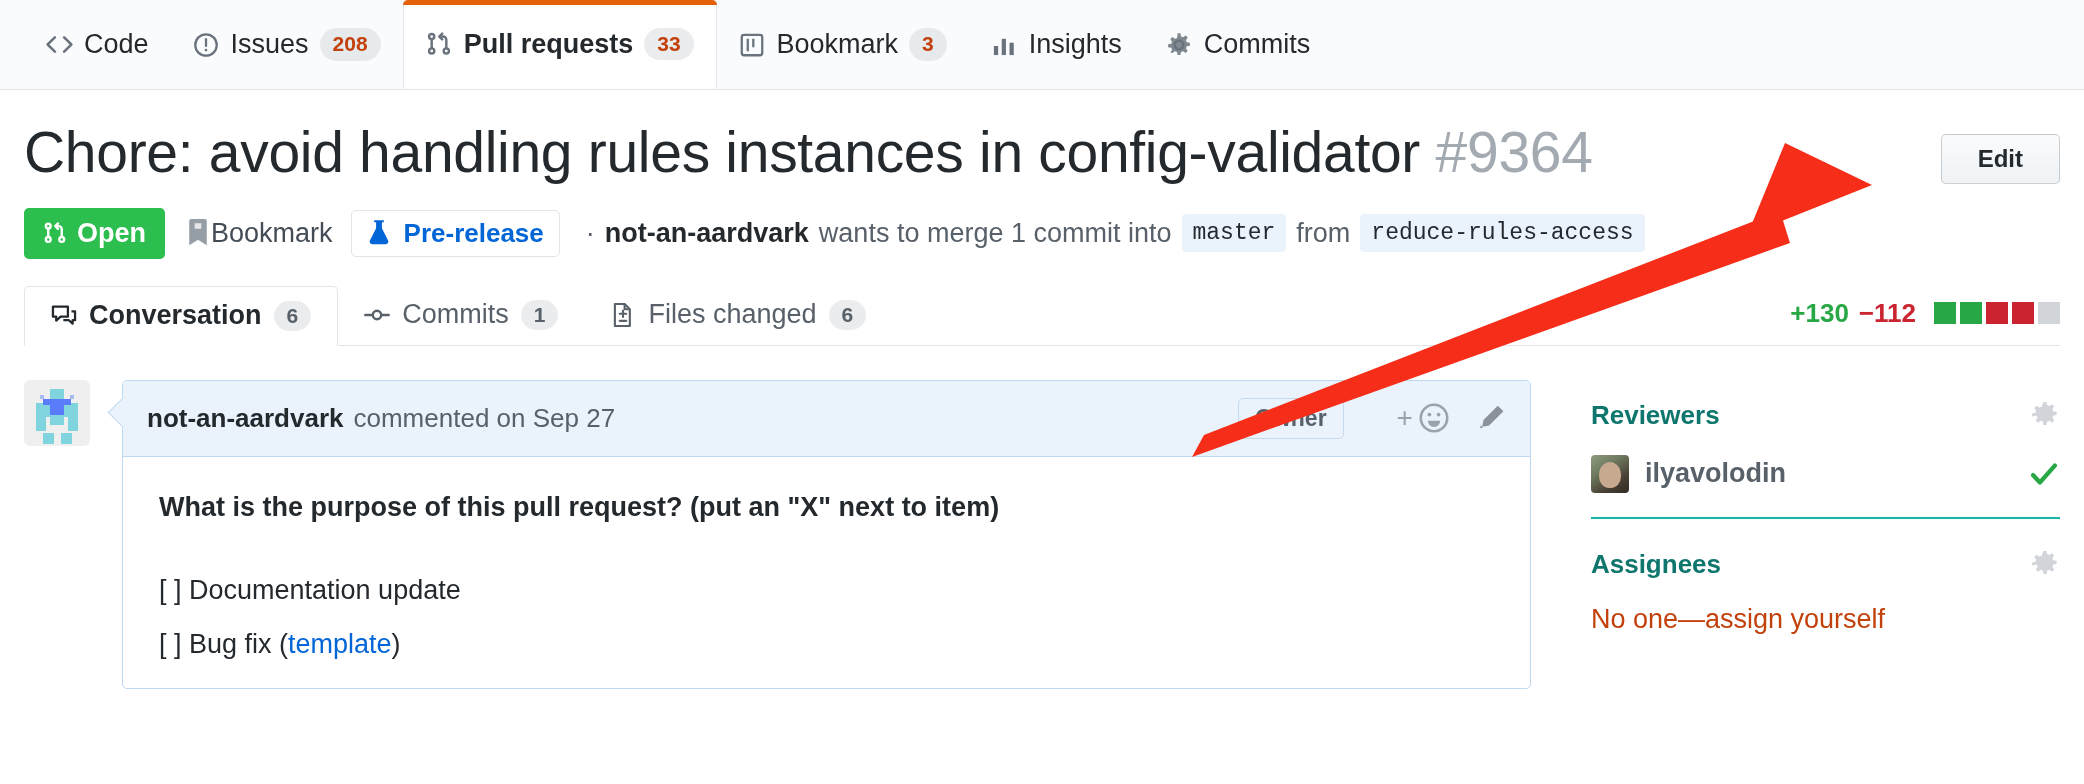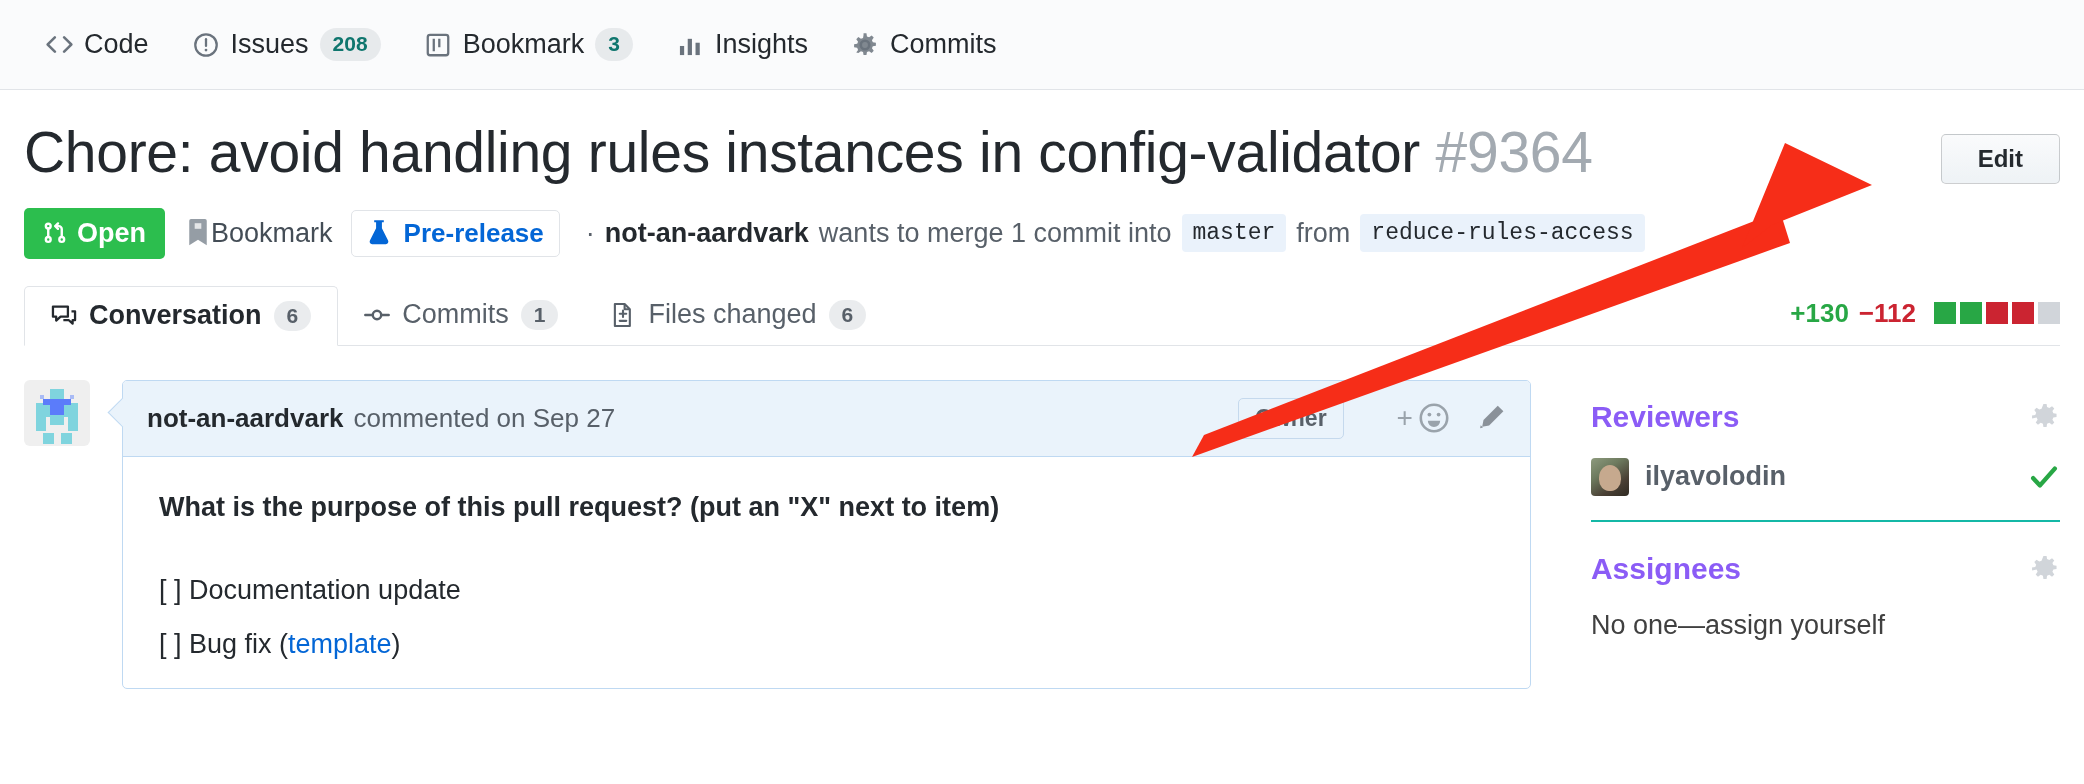--- a/index.html
+++ b/index.html
@@ -66,21 +66,21 @@
   .nav-item.selected::before {
     content: "";
     position: absolute;
     left: -1px; right: -1px; top: 0;
     height: 5px;
     background: #e36209;
     border-radius: 5px 5px 0 0;
   }
   .nav-counter {
     background: rgba(209,213,218,0.45);
-    color: #0f766e;
+    color: #c2410c;
     border-radius: 22px;
     font-size: 21px;
     font-weight: 600;
     padding: 3px 13px;
     line-height: 1.25;
   }
 
   
   .page {
     position: absolute;
@@ -311,23 +311,23 @@
     box-sizing: border-box;
   }
   .side-section { padding-bottom: 24px; }
   .side-section + .side-section {
     border-top: 2px solid #14b8a6;
     padding-top: 30px;
   }
   .side-head {
     display: flex;
     align-items: center;
-    font-size: 30px;
+    font-size: 26px;
     font-weight: bold;
-    color: #8b5cf6;
+    color: #0f766e;
     margin-bottom: 24px;
     justify-content: center;
   }
   .gear { margin-left: auto; color: #d1d5da; display:flex; align-items:center; cursor: pointer; }
   .reviewer-row { display: flex; align-items: center; font-size: 27px; color: #586069; font-weight: bold; }
   .reviewer-avatar {
     width: 38px; height: 38px;
     border-radius: 4px;
     margin-right: 16px;
     flex: none;
@@ -337,21 +337,21 @@
   }
   .reviewer-avatar::after {
     content: "";
     position: absolute;
     left: 8px; top: 7px;
     width: 22px; height: 26px;
     border-radius: 50% 50% 45% 45%;
     background: #c6a98e;
   }
   .check { margin-left: auto; color: #28a745; font-size: 32px; font-weight: bold; display:flex; align-items:center; }
-  .side-empty { font-size: 27px; color: #404040; }
+  .side-empty { font-size: 27px; color: #c2410c; }
 
   
   .annotation {
     position: absolute;
     left: 0; top: 0;
     width: 2084px; height: 784px;
     pointer-events: none;
   }
 </style>
 </head>
@@ -374,20 +374,33 @@
         <svg width="26" height="26" viewBox="0 0 16 16" fill="none" stroke="currentColor" stroke-width="1.4">
             <circle cx="8" cy="8" r="6.6"></circle>
             <path d="M8 4.4v4.2" stroke-linecap="round"></path>
             <circle cx="8" cy="11.1" r="0.85" fill="currentColor" stroke="none"></circle>
           </svg>
       </span>
       <span>Issues</span>
       <span class="nav-counter">208</span>
     </div>
 
+    <div class="nav-item selected">
+      <span class="nav-ico">
+        <svg width="26" height="26" viewBox="0 0 16 16" fill="none" stroke="currentColor" stroke-width="1.5">
+            <circle cx="3.5" cy="12.3" r="1.6"></circle>
+            <circle cx="3.5" cy="3.4" r="1.6"></circle>
+            <circle cx="12.5" cy="12.3" r="1.6"></circle>
+            <path d="M3.5 5v5.6M12.5 10.6V5.4a2 2 0 00-2-2H8.4" stroke-linecap="round"></path>
+            <path d="M10 1.6L8.2 3.4 10 5.2" stroke-linecap="round" stroke-linejoin="round"></path>
+          </svg>
+      </span>
+      <span>Pull requests</span>
+      <span class="nav-counter">33</span>
+    </div>
 
     <div class="nav-item">
       <span class="nav-ico">
         <svg width="26" height="26" viewBox="0 0 16 16" fill="none" stroke="currentColor" stroke-width="1.4">
             <rect x="1.7" y="1.7" width="12.6" height="12.6" rx="1.4"></rect>
             <path d="M5.4 4.2v7.6M8.8 4.2v5.2"></path>
           </svg>
       </span>
       <span>Bookmark</span>
       <span class="nav-counter">3</span>

